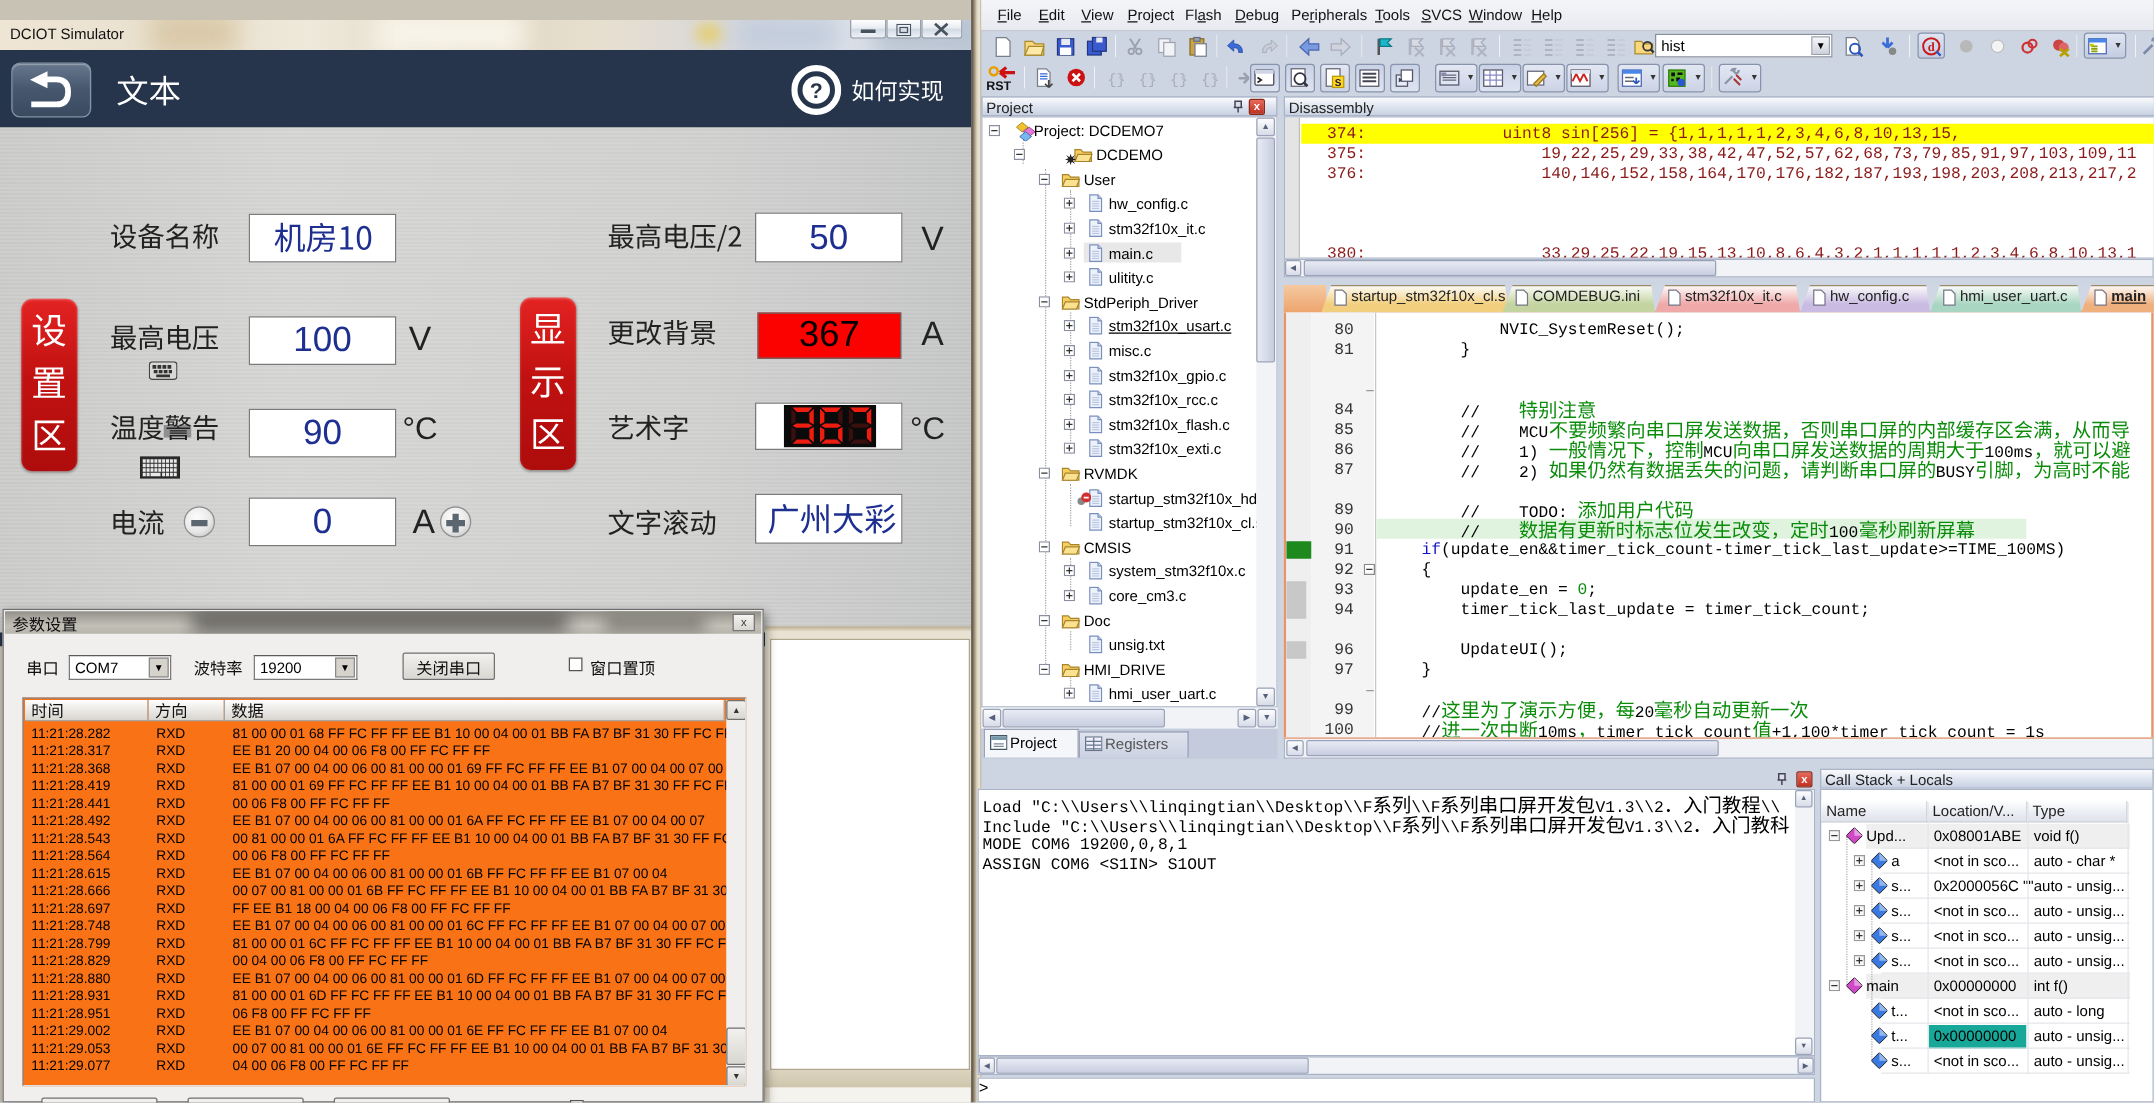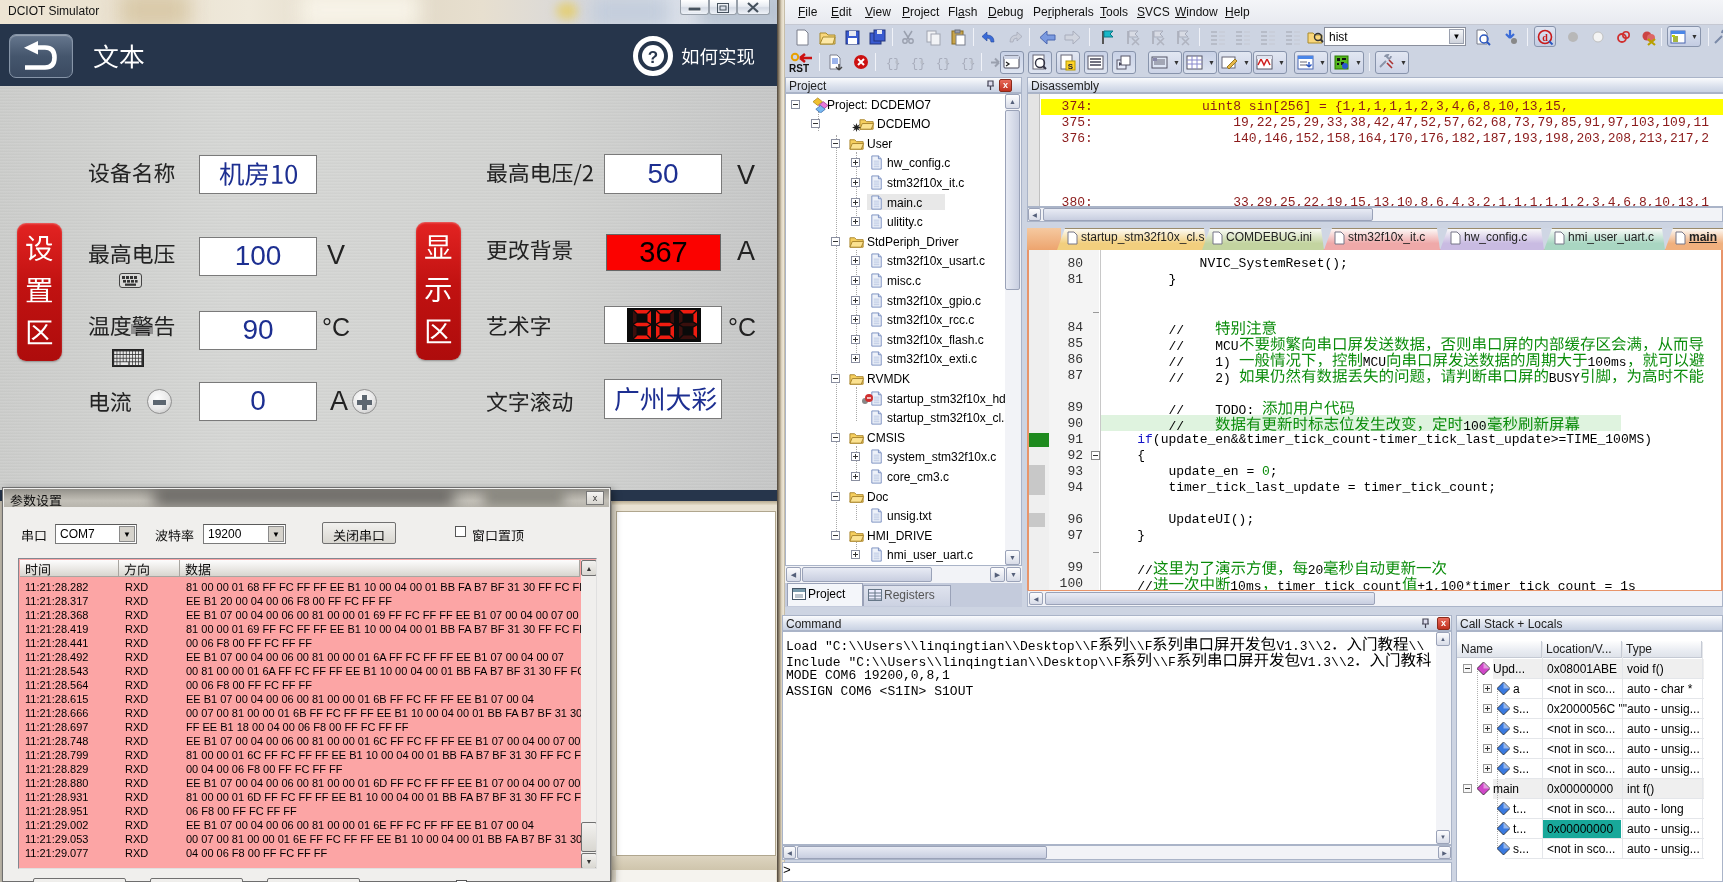--- a/index.html
+++ b/index.html
@@ -1,19 +1,19 @@
 <!DOCTYPE html>
 <html><head><meta charset="utf-8"><style>
 *{margin:0;padding:0;box-sizing:border-box}
 html,body{width:1723px;height:882px;overflow:hidden}
 body{font-family:"Liberation Sans",sans-serif;position:relative;background:#c8c2b4}
 .ab{position:absolute}
 svg.t{display:inline-block}
 
-#dciot{left:0;top:0;width:777px;height:501px}
+#dciot{left:0;top:16px;width:777px;height:501px}
 #dtitle{left:0;top:0;width:777px;height:24px;overflow:hidden;
  background:linear-gradient(90deg,#eee5d4 0%,#e9e1d0 18%,#efe9db 32%,#e0d7c4 48%,#e7dfcf 62%,#d8d8da 75%,#dde2ea 86%,#ccd3de 100%)}
 #dtitle .blob1{left:300px;top:-10px;width:120px;height:40px;background:#f7f3e8;filter:blur(10px)}
 #dtitle .blob2{left:120px;top:-8px;width:70px;height:36px;background:#d9c9a8;filter:blur(10px)}
 #dtitle .blob3{left:700px;top:-6px;width:90px;height:34px;background:#b9c4d2;filter:blur(9px)}
 #dtitle .blob4{left:556px;top:2px;width:22px;height:18px;background:#e3cf7a;border-radius:50%;filter:blur(5px)}
 #dtitle .blob5{left:590px;top:-4px;width:80px;height:32px;background:#c3cddc;filter:blur(9px)}
 #dtitle .tt{left:8px;top:4px;font-size:12px;color:#111}
 .capbtn{top:0;height:15px;border:1px solid #98a0aa;border-top:none;background:linear-gradient(180deg,#ffffff,#e8ecf2 45%,#d4dae4 55%,#eef2f8);border-radius:0 0 3px 3px}
 #dhead{left:0;top:24px;width:777px;height:62px;background:#26354b}
@@ -28,21 +28,21 @@
  box-shadow:inset 0 1px 2px rgba(255,255,255,.3),0 1px 2px rgba(0,0,0,.3);text-align:center}
 .circ{width:25px;height:25px;border-radius:50%;background:radial-gradient(circle at 40% 35%,#fdfdfd,#e8e8e8 55%,#b9b9b9);border:1px solid #909090;text-align:center}
 
 #dlg{left:2px;top:487px;width:609px;height:395px;background:#f0efed;border:1px solid #6e6e6e;
  box-shadow:2px 3px 8px rgba(0,0,0,.45)}
 #dlgtitle{left:1px;top:1px;width:605px;height:18px;background:linear-gradient(180deg,#92908a,#aeaba3 35%,#c2bfb7 65%,#b8b5ad);overflow:hidden}
 .cls3{border:1px solid #777;background:linear-gradient(180deg,#f5f4f2,#d8d6d0);}
 .combo{background:#fff;border:1px solid #7a7a7a;border-top-color:#5a5a5a;font-size:12px}
 .cbtn{background:#d6d3cc;border:1px solid #8a8a8a;}
 .btn3{background:linear-gradient(180deg,#f2f1ef,#d9d7d1);border:1px solid #707070;border-radius:2px;text-align:center}
-#dtable{overflow:hidden;background:#fca5a5;border:1px solid #828790;border-right-color:#e0e0e0;border-bottom-color:#e0e0e0}
+#dtable{overflow:hidden;background:#f97316;border:1px solid #828790;border-right-color:#e0e0e0;border-bottom-color:#e0e0e0}
 .hdrcell{background:linear-gradient(180deg,#fdfdfd,#e8e6e2 60%,#d8d5cf);border-right:1px solid #a8a5a0;border-bottom:1px solid #a8a5a0;}
 .logrow{position:absolute;font-size:11px;color:#000;white-space:nowrap}
 
 #keil{left:777px;top:0;width:946px;height:882px;background:#cdd4e2}
 #kframe{left:0;top:0;width:8px;height:882px;background:linear-gradient(90deg,#4a4238,#9a8d77 30%,#d9cfba 55%,#efe8d8 80%,#b5ab93)}
 #kmenu{left:8px;top:0;width:938px;height:25px;background:linear-gradient(180deg,#f4f5f8,#e8eaf0);border-bottom:1px solid #c5c8d2;font-size:12px;color:#111}
 .mitem{position:absolute;top:5px}
 .tsep{position:absolute;width:1px;height:18px;background:#a8aebf;border-right:1px solid #f0f2f8}
 .phead{background:linear-gradient(180deg,#fafbfd,#dde3ee 55%,#c9d2e3);border:1px solid #aab4c8;font-size:12px;color:#222}
 .ibox{position:absolute;border:1px solid #8894ac;border-radius:3px;background:linear-gradient(180deg,#dfe5f2,#c3cce2)}
@@ -831,21 +831,21 @@
     <svg class="ab" style="left:92px;top:253px" width="16" height="16" viewBox="0 0 17 17">
       <path d="M3 1 H10 L13 4 V15 H3 Z" fill="#edf1f9" stroke="#7a8fc0"></path>
       <path d="M10 1 L10 4 L13 4" fill="#c8d4ec" stroke="#7a8fc0"></path>
       <g fill="#b8c6e2">
         <rect x="5" y="6" width="6" height="1"></rect>
         <rect x="5" y="8" width="6" height="1"></rect>
         <rect x="5" y="10" width="6" height="1"></rect>
         <rect x="5" y="12" width="6" height="1"></rect>
       </g>
     </svg>
-    <div class="ab tree" style="left:110px;top:254px;">stm32f10x_usart.c</div>
+    <div class="ab tree" style="left:110px;top:254px;text-decoration:underline;">stm32f10x_usart.c</div>
     <svg class="ab" style="left:74px;top:276px" width="9" height="9">
       <rect x="0.5" y="0.5" width="8" height="8" fill="#fff" stroke="#8a8fa0"></rect>
       <path d="M2 4.5 H7 M4.5 2 V7" stroke="#333" stroke-width="1"></path>
     </svg>
     <svg class="ab" style="left:92px;top:273px" width="16" height="16" viewBox="0 0 17 17">
       <path d="M3 1 H10 L13 4 V15 H3 Z" fill="#edf1f9" stroke="#7a8fc0"></path>
       <path d="M10 1 L10 4 L13 4" fill="#c8d4ec" stroke="#7a8fc0"></path>
       <g fill="#b8c6e2">
         <rect x="5" y="6" width="6" height="1"></rect>
         <rect x="5" y="8" width="6" height="1"></rect>
@@ -1283,21 +1283,20 @@
       <svg class="ab" style="left:62px;top:201px" width="9" height="9">
         <rect x="0.5" y="0.5" width="8" height="8" fill="#fff" stroke="#888"></rect>
         <path d="M2 4.5 H7" stroke="#333"></path>
       </svg>
       <div class="ab" style="left:64px;top:62px;width:6px;height:1px;background:#999"></div>
       <div class="ab" style="left:64px;top:302px;width:6px;height:1px;background:#999"></div>
     </div>
     <div class="ab sb" style="left:250px;top:590px;width:696px;height:17px;border:1px solid #aab4c8;border-top:1px solid #e8946a"></div>
     <div class="sbtn" style="left:252px;top:592px;width:14px;height:13px;font-size:6px;line-height:12px">◀</div>
     <div class="sthumbh" style="left:268px;top:592px;width:330px;height:13px"></div>
-    <div class="ab phead" style="left:5px;top:615px;width:670px;height:16px"><span style="margin-left:3px;position:relative;top:1px">Command</span></div>
     <svg class="ab" style="left:642px;top:617px" width="12" height="12">
       <path d="M4 2 H9 L9 7 H4 Z M6.5 7 L6.5 11 M3 7 H10" stroke="#445" fill="#dde" stroke-width="1.2"></path>
     </svg>
     <div class="ab" style="left:660px;top:617px;width:13px;height:13px;background:linear-gradient(180deg,#e86a5a,#c03020);border:1px solid #8a2a1a;border-radius:2px;color:#fff;font-size:9px;text-align:center;line-height:11px;font-weight:bold">x</div>
     <div class="ab" style="left:5px;top:631px;width:670px;height:214px;background:#fff;border:1px solid #aab4c8"></div>
     <div class="cmdl" style="left:9px;top:636px">Load "C:\\Users\\linqingtian\\Desktop\\F<svg class="t" style="vertical-align:-0.120em;" width="31.0" height="15.5" viewBox="0 -880 2000 1000" fill="#000">
         <use href="#g7CFB" x="0"></use>
         <use href="#g5217" x="1000"></use>
       </svg>\\F<svg class="t" style="vertical-align:-0.120em;" width="124.0" height="15.5" viewBox="0 -880 8000 1000" fill="#000">
         <use href="#g7CFB" x="0"></use>

